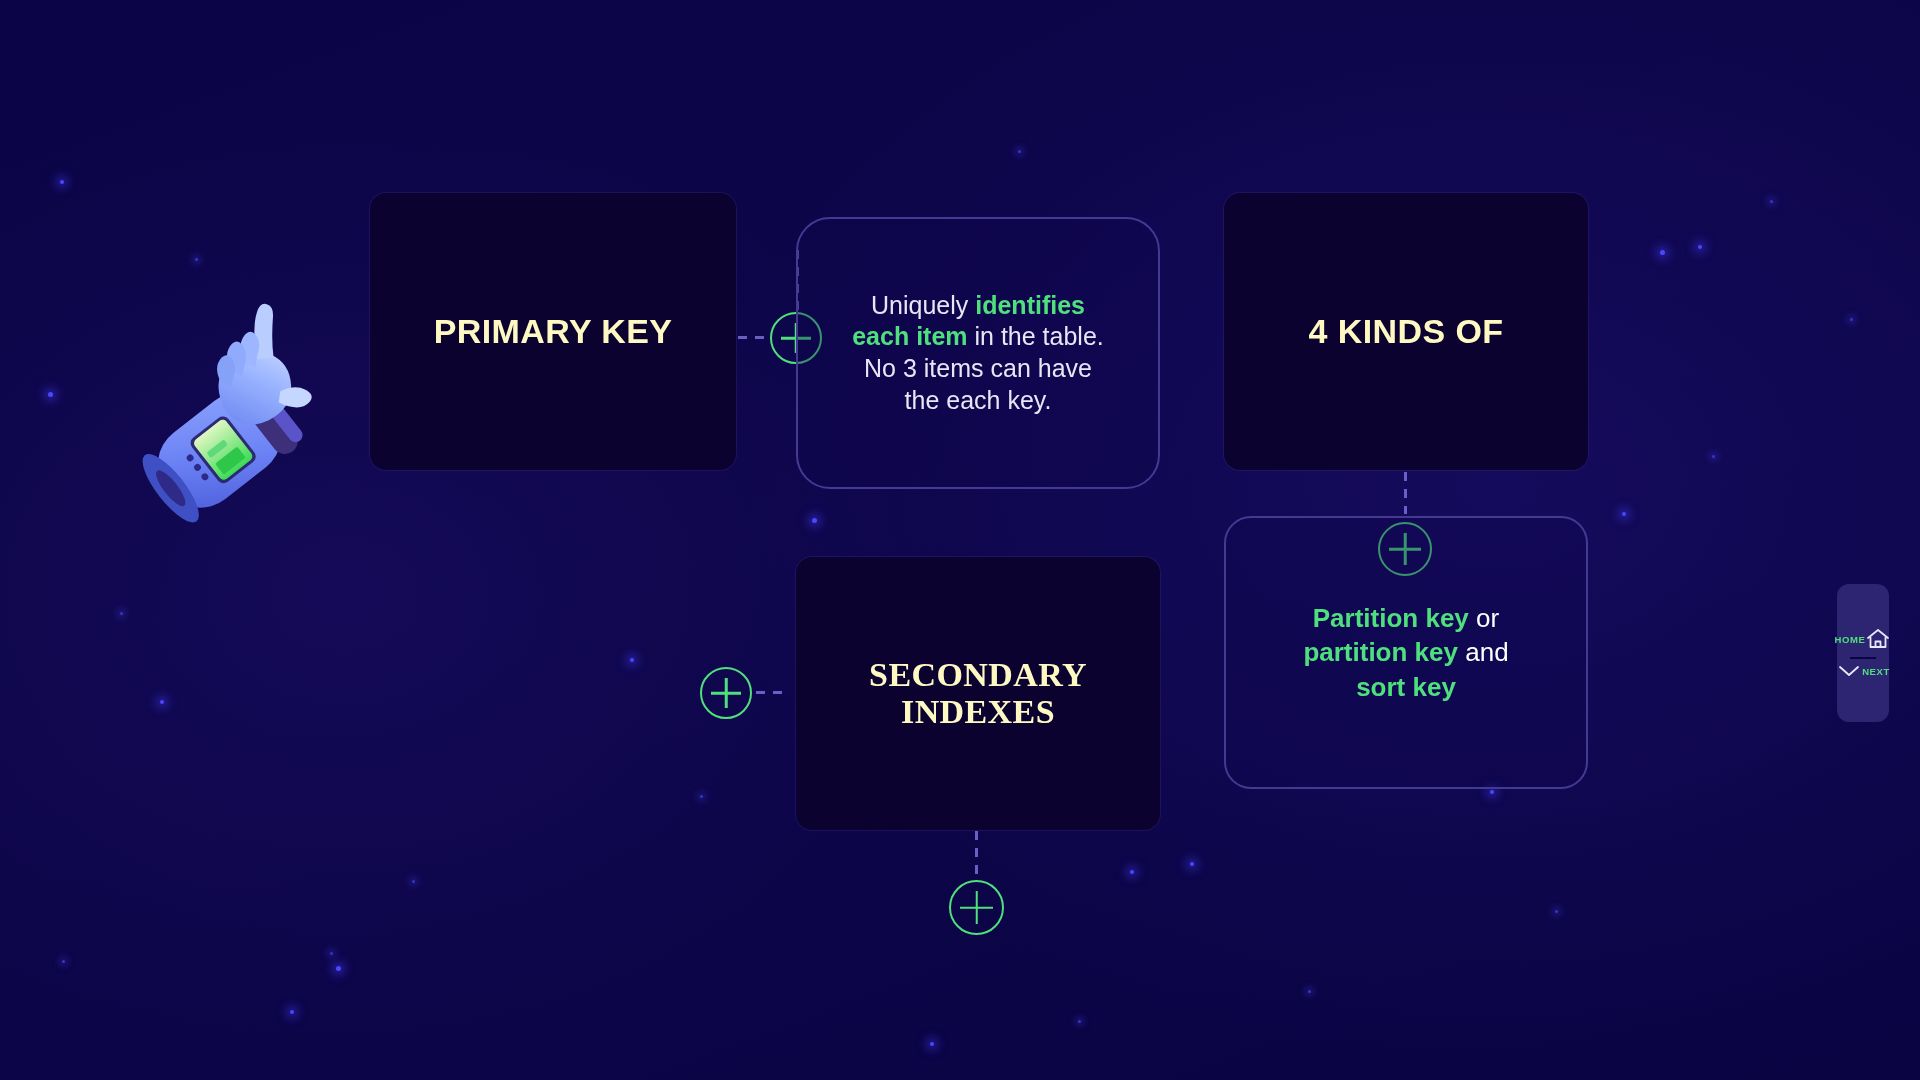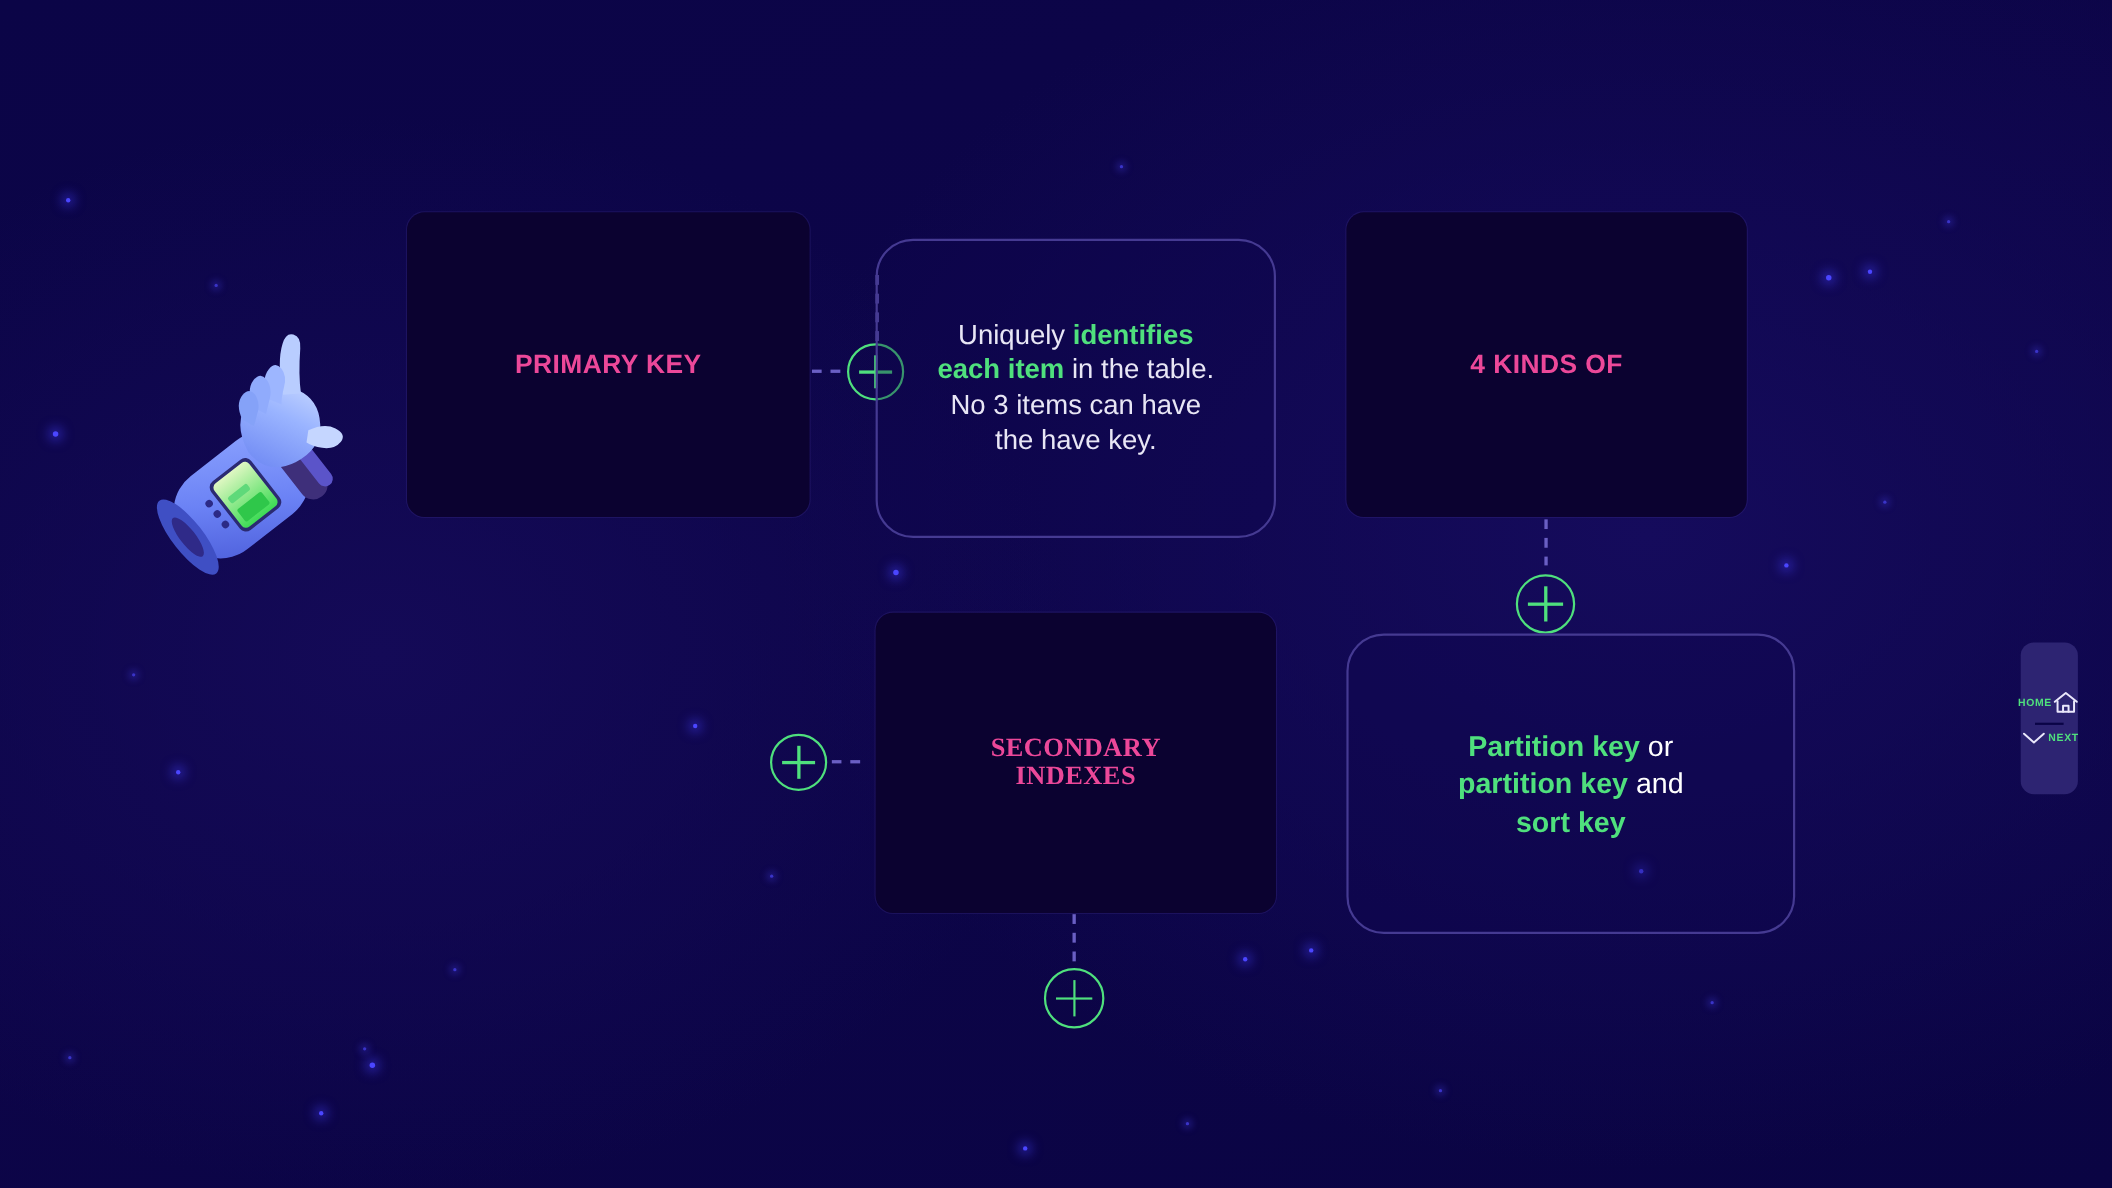--- a/index.html
+++ b/index.html
@@ -58,23 +58,23 @@
     box-shadow: 0 0 0 1px rgba(70,55,150,0.25);
   }
 
   .card.outlined {
     background: rgba(14,6,78,0.35);
     border: 2px solid #453a92;
     border-radius: 34px;
   }
 
   .card-title {
-    color: #ec4899;
+    color: #fef9c3;
     font-weight: bold;
-    font-size: 24px;
+    font-size: 34px;
     letter-spacing: 0.4px;
     line-height: 1.06;
   }
 
   .card-body {
     color: #e8e6f5;
     font-size: 25px;
     line-height: 1.27;
     padding: 0 26px;
   }
@@ -268,35 +268,35 @@
 
   <div class="dash-v" style="left:796px; top:250px; height:62px;"></div>
 
   <div class="plus" style="left:770px; top:312px; width:52px; height:52px;"></div>
 
   <div class="card outlined" style="left:796px; top:197px; width:364px; height:272px;margin-top:20px;">
     <div class="card-body">
       <span>Uniquely </span><b>identifies</b><br>
       <b>each item</b><span> in the table.</span><br>
       <span>No 3 items can have</span><br>
-      <span>the have key.</span>
+      <span>the each key.</span>
     </div>
   </div>
 
   <div class="card filled" style="left:1224px; top:193px; width:364px; height:277px;">
     <div class="card-title">
       <span>4 KINDS OF</span><br>
     </div>
   </div>
 
   <div class="dash-v" style="left:1404px; top:472px; height:42px;"></div>
 
   <div class="plus" style="left:1378px; top:522px; width:54px; height:54px;"></div>
 
-  <div class="card outlined" style="left:1224px; top:576px; width:408px; height:273px;">
+  <div class="card outlined" style="left:1224px; top:516px; width:364px; height:273px;border-radius:27px;">
     <div class="card-body bold-body">
       <b>Partition key</b><span> or</span><br>
       <b>partition key</b><span> and</span><br>
       <b>sort key</b>
     </div>
   </div>
 
   <div class="plus" style="left:700px; top:667px; width:52px; height:52px;"></div>
   <div class="dash-h" style="left:756px; top:691px; width:34px;"></div>
 

